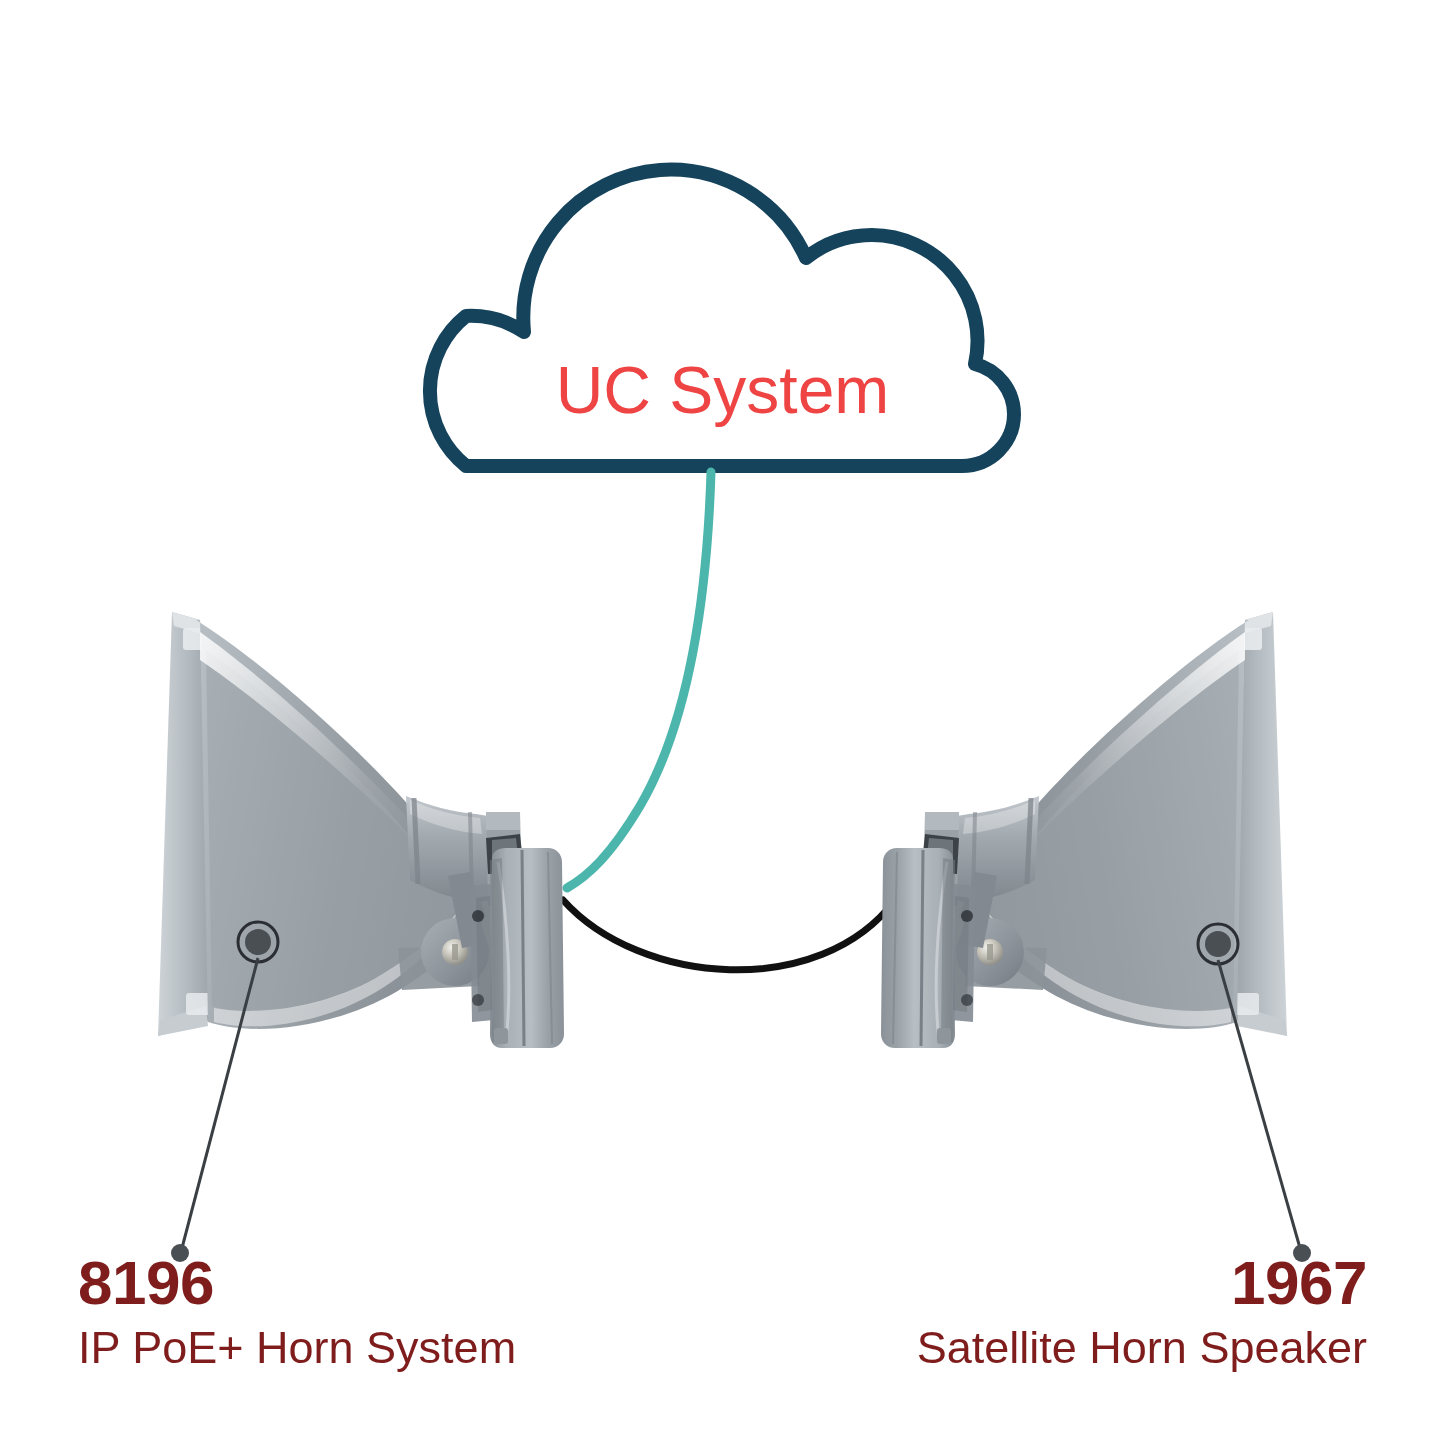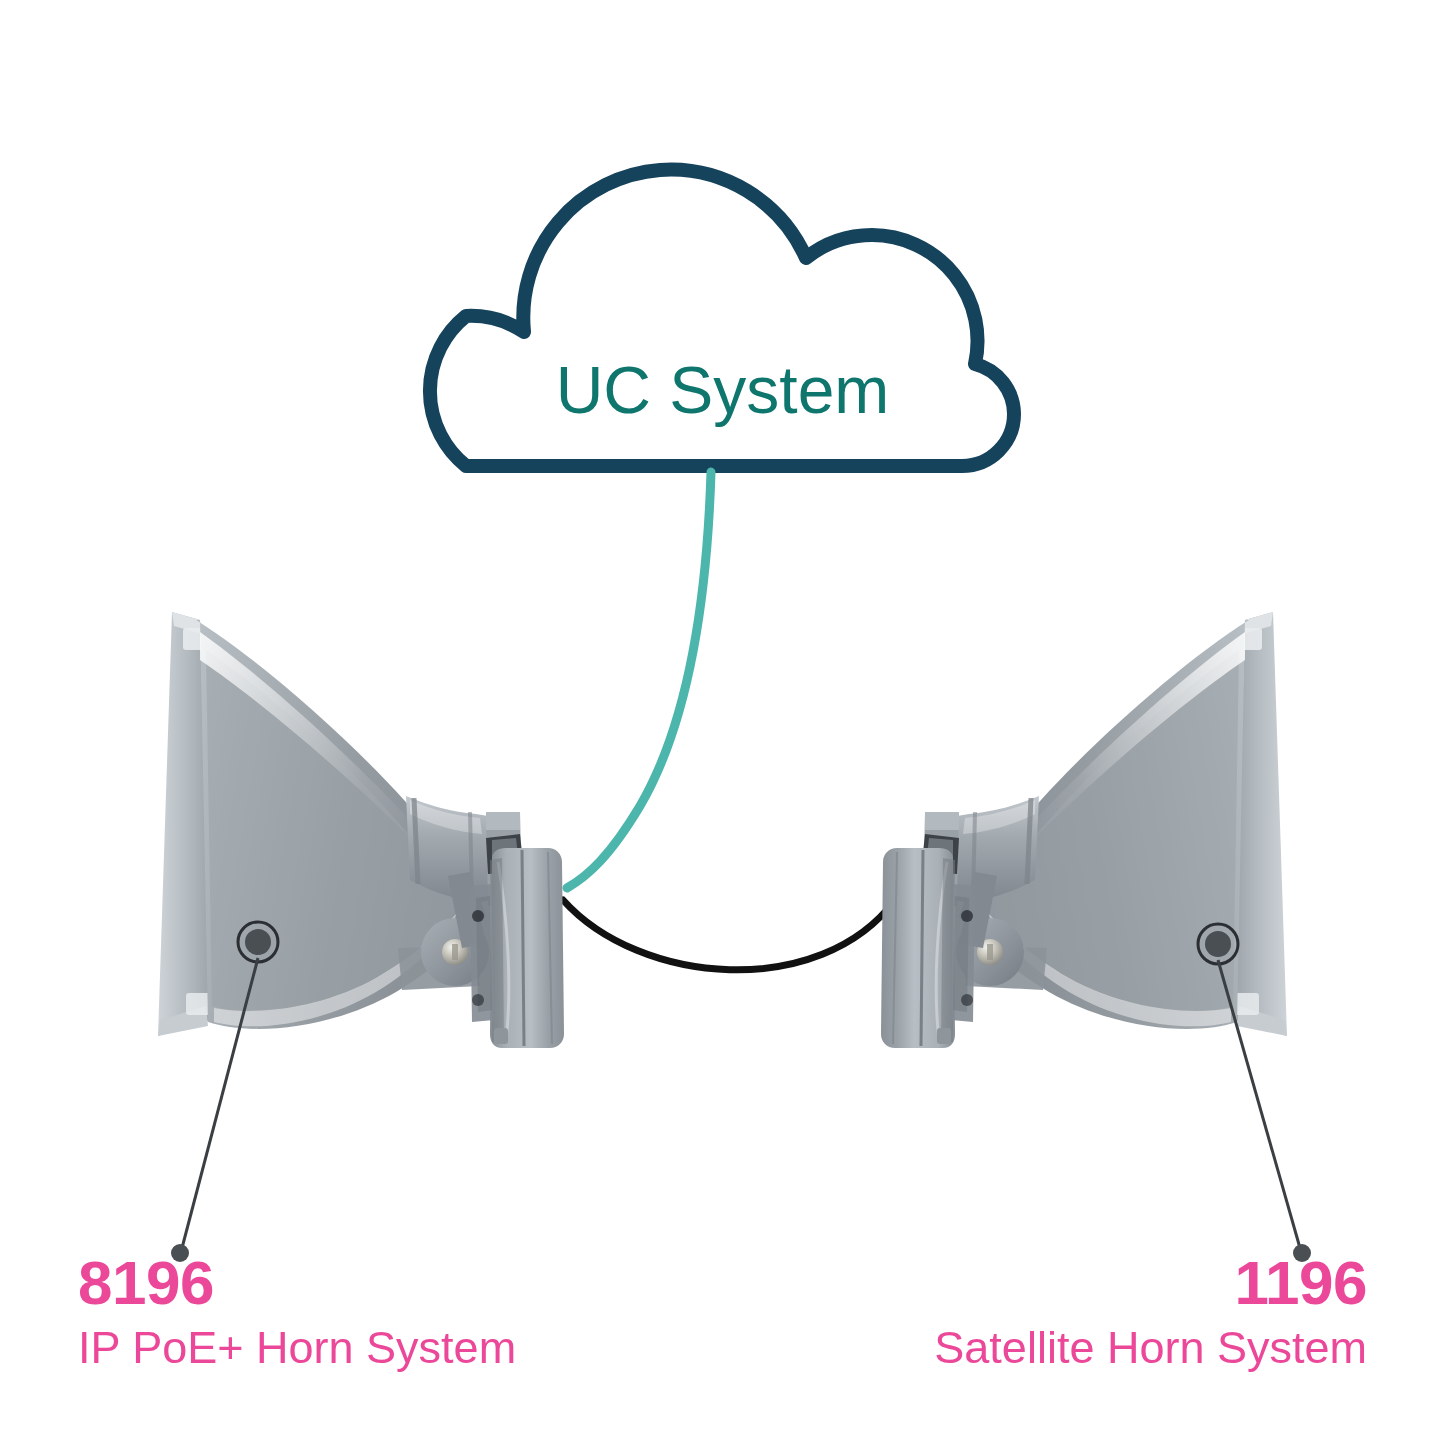--- a/index.html
+++ b/index.html
@@ -19,21 +19,21 @@
     overflow: hidden;
   }
   #scene {
     position: absolute;
     inset: 0;
     width: 1445px;
     height: 1445px;
   }
   .callout {
     position: absolute;
-    color: #ec4899;
+    color: #7f1d1d;
     white-space: nowrap;
   }
   .callout .model {
     font-size: 62px;
     font-weight: bold;
     line-height: 1.0;
     letter-spacing: -0.5px;
   }
   .callout .desc {
     font-size: 45px;
@@ -51,21 +51,21 @@
     top: 1252px;
     text-align: right;
   }
   #cloud-label {
     position: absolute;
     left: 0;
     right: 0;
     top: 352px;
     text-align: center;
     font-size: 66px;
-    color: #0f766e;
+    color: #ef4444;
     letter-spacing: 0px;
   }
 </style>
 </head>
 <body>
 
 <div id="stage">
 
   <svg id="scene" viewBox="0 0 1445 1445" xmlns="http://www.w3.org/2000/svg">
     <defs>
@@ -344,17 +344,17 @@
   </svg>
 
   <div id="cloud-label">UC System</div>
 
   <div id="callout-left" class="callout">
     <div class="model">8196</div>
     <div class="desc">IP PoE+ Horn System</div>
   </div>
 
   <div id="callout-right" class="callout">
-    <div class="model">1196</div>
-    <div class="desc">Satellite Horn System</div>
+    <div class="model">1967</div>
+    <div class="desc">Satellite Horn Speaker</div>
   </div>
 
 </div>
 
 </body></html>

